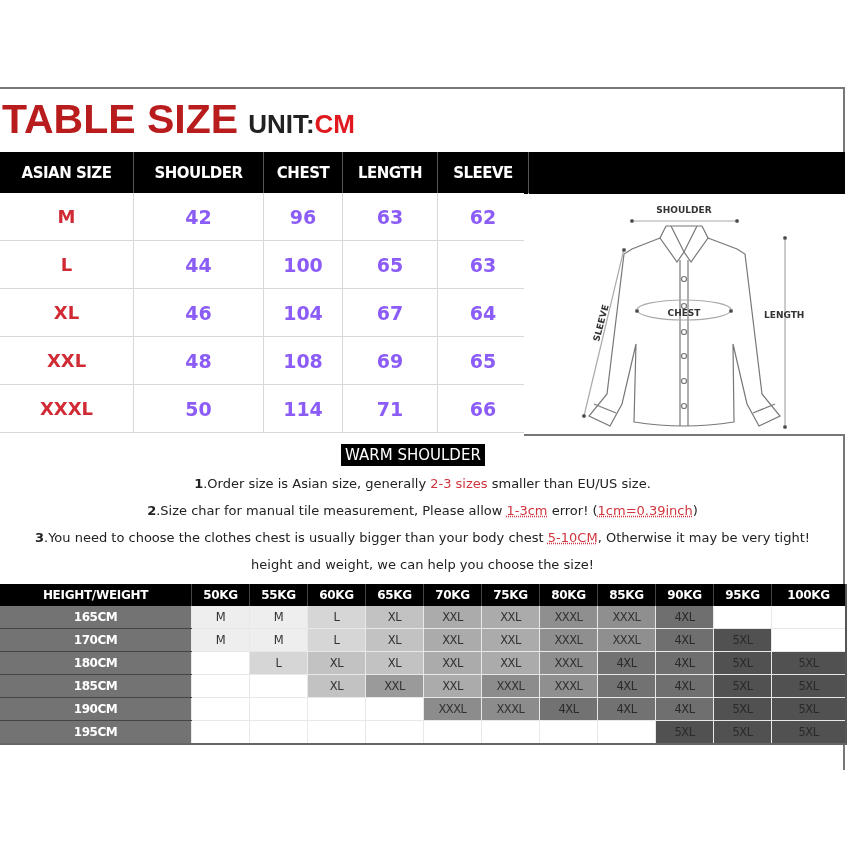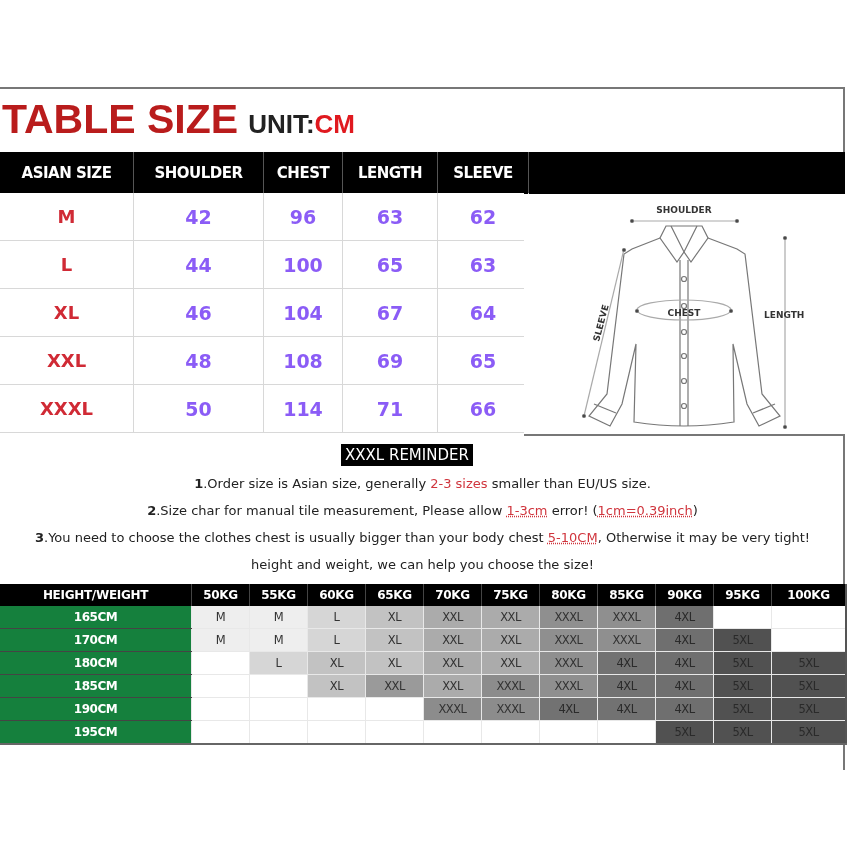--- a/index.html
+++ b/index.html
@@ -27,21 +27,21 @@
   .notes { position:absolute; left:0; top:468px; width:845px; text-align:center; font-family:"DejaVu Sans", sans-serif; font-size:13px; color:#222; line-height:23px; }
   .notes p { margin:4px; }
   .notes b { font-weight:bold; }
   .notes .hl { color:#d0353d; }
   .notes .ul { text-decoration:underline dotted #d0353d; }
 
   
   .wh-table { position:absolute; left:0; top:584px; border-collapse:collapse; border-bottom:2px solid #666; border-right:2px solid #555; }
   .wh-table th { background:#000; color:#fff; font-family:"DejaVu Sans", sans-serif; font-weight:bold; font-size:12px; height:22px; padding:0; border-right:1px solid #444; letter-spacing:-0.3px; }
   .wh-table td { height:22px; padding:0; text-align:center; font-family:"DejaVu Sans", sans-serif; font-size:11.5px; color:#333; border-right:1px solid #e8e8e8; border-bottom:1px solid #e8e8e8; letter-spacing:-0.5px; }
-  .wh-table td.rowhead { background:#15803d; color:#fff; font-weight:bold; font-size:12px; border-bottom:1px solid #444; width:191px; }
+  .wh-table td.rowhead { background:#737373; color:#fff; font-weight:bold; font-size:12px; border-bottom:1px solid #444; width:191px; }
   .wh-table th.hw { width:191px;margin-left:17px; }
   .wh-table th.kg, .wh-table td.cell { width:57px; }
   .wh-table th.kg-last, .wh-table td.cell-last { width:73px; }
 </style>
 </head>
 <body>
 
 <div class="frame"></div>
 
 <div class="title-row">
@@ -140,21 +140,21 @@
     </g>
     <g font-family="DejaVu Sans, sans-serif" font-weight="bold" font-size="9" fill="#333">
       <text x="160" y="19" text-anchor="middle">SHOULDER</text>
       <text x="160" y="122" text-anchor="middle">CHEST</text>
       <text x="240" y="124">LENGTH</text>
       <text x="0" y="0" transform="translate(75,148) rotate(-75)">SLEEVE</text>
     </g>
   </svg>
 </div>
 
-<div class="reminder-label">XXXL REMINDER</div>
+<div class="reminder-label">WARM SHOULDER</div>
 
 <div class="notes">
   <p><b>1</b><span>.Order size is Asian size, generally </span><span class="hl">2-3 sizes</span><span> smaller than EU/US size.</span></p>
   <p><b>2</b><span>.Size char for manual tile measurement, Please allow </span><span class="hl ul">1-3cm</span><span> error! (</span><span class="hl ul">1cm=0.39inch</span><span>)</span></p>
   <p><b>3</b><span>.You need to choose the clothes chest is usually bigger than your body chest </span><span class="hl ul">5-10CM</span><span>, Otherwise it may be very tight!</span></p>
   <p><span>height and weight, we can help you choose the size!</span></p>
 </div>
 
 <table class="wh-table">
   <thead>

